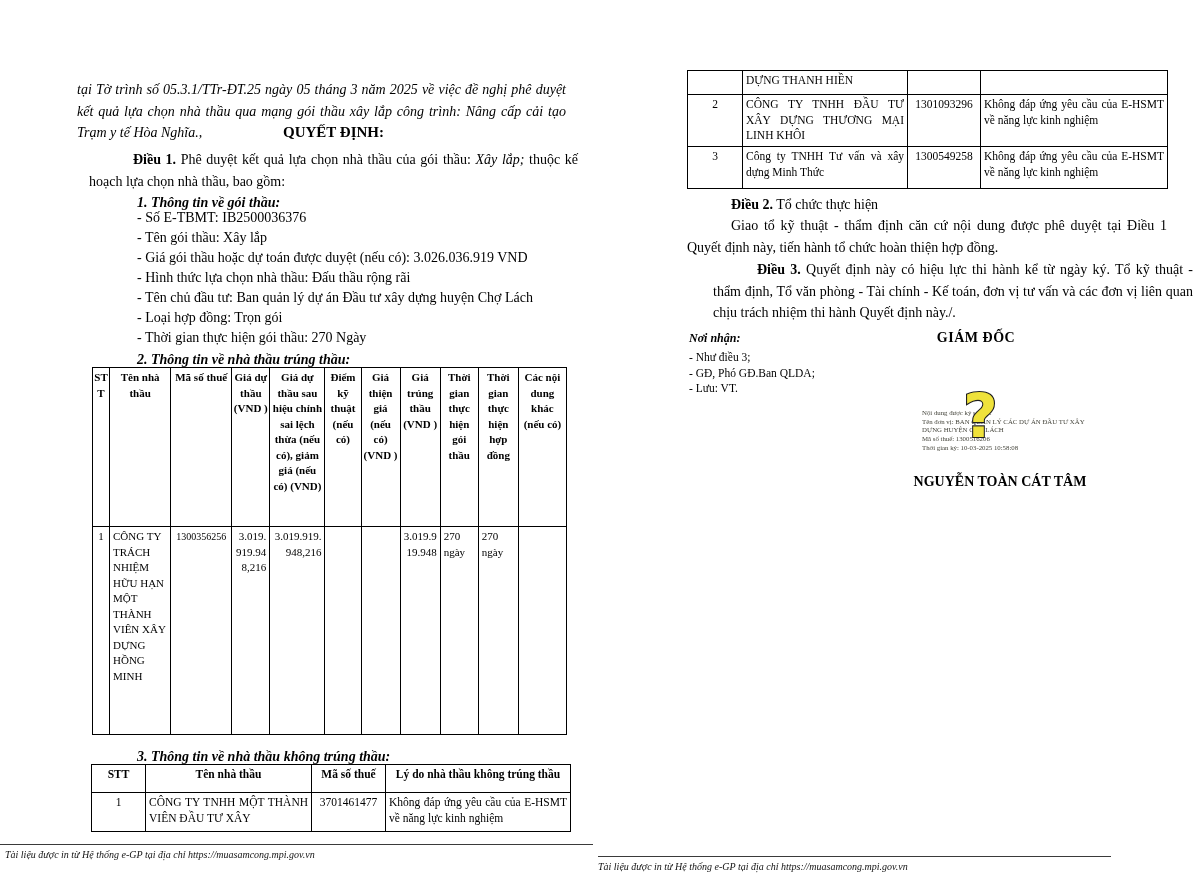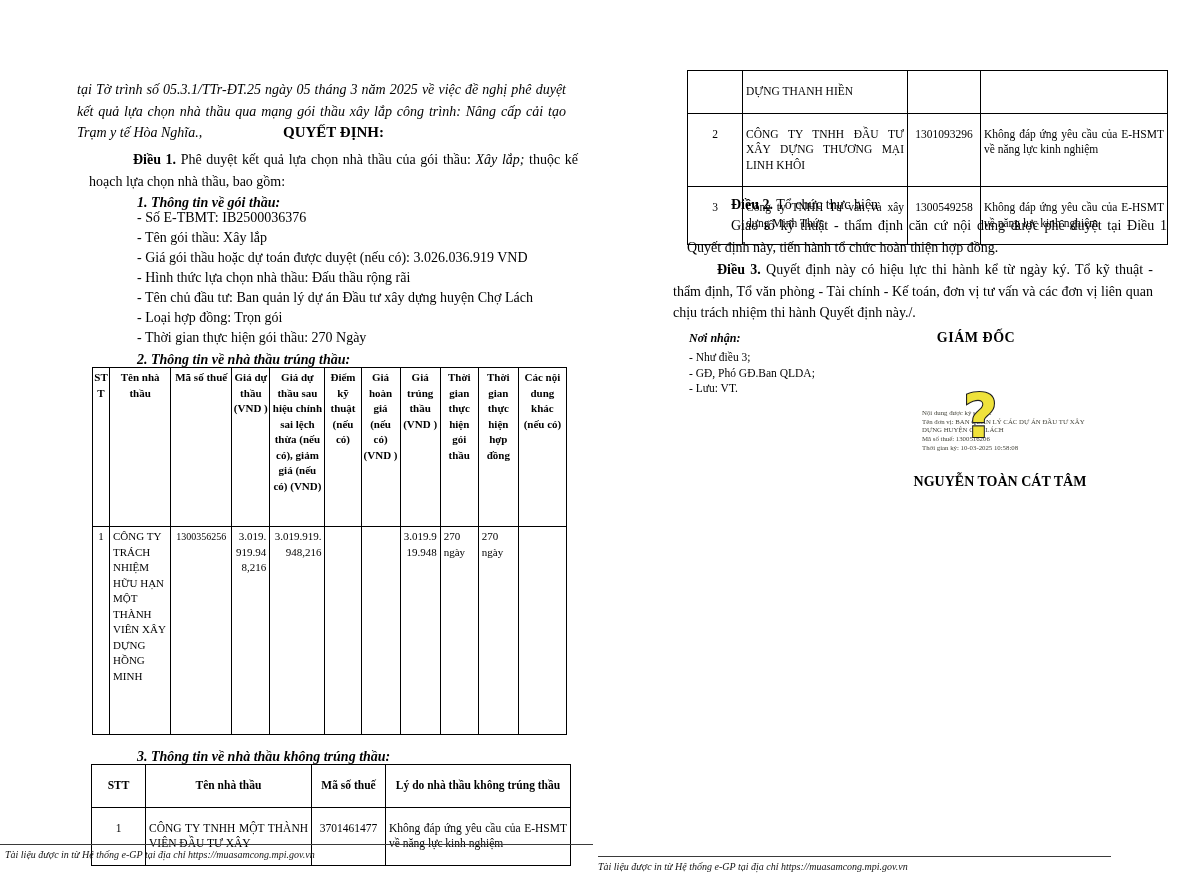--- a/index.html
+++ b/index.html
@@ -11,21 +11,21 @@
   .abs{position:absolute;}
   .just{text-align:justify;}
   .it{font-style:italic;}
   .b{font-weight:bold;}
   .bi{font-weight:bold;font-style:italic;}
   .body-text{font-size:14px;line-height:21.5px;}
   .indent{text-indent:44px;}
 
   
   table{border-collapse:collapse;table-layout:fixed;}
-  th,td{border:1px solid #000;vertical-align:top;padding:13px 3px;overflow:hidden;}
+  th,td{border:1px solid #000;vertical-align:top;padding:2px 3px;overflow:hidden;}
   th{font-weight:bold;text-align:center;overflow-wrap:anywhere;}
 
   .winners{width:475px;font-size:11px;line-height:15.5px;}
   .winners th{padding:2px 1px;}
   .winners td{padding:2px 3px;}
   .winners .hrow{height:159px;}
   .winners .drow{height:208px;}
   .c{text-align:center;}
   .r{text-align:right;word-break:break-all;margin-top:26px;}
   .tax{text-align:center;font-size:10px;padding:2px 1px;}
@@ -100,21 +100,21 @@
         <col style="width:48px">
     </colgroup>
     <tbody>
         <tr class="hrow">
       <th>STT</th>
       <th>Tên nhà thầu</th>
       <th>Mã số thuế</th>
       <th>Giá dự thầu (VND )</th>
       <th>Giá dự thầu sau hiệu chỉnh sai lệch thừa (nếu có), giảm giá (nếu có) (VND)</th>
       <th>Điểm kỹ thuật (nếu có)</th>
-      <th>Giá hoàn giá (nếu có) (VND )</th>
+      <th>Giá thiện giá (nếu có) (VND )</th>
       <th>Giá trúng thầu (VND )</th>
       <th>Thời gian thực hiện gói thầu</th>
       <th>Thời gian thực hiện hợp đồng</th>
       <th>Các nội dung khác (nếu có)</th>
     </tr>
     <tr class="drow">
       <td class="c">1</td>
       <td>CÔNG TY TRÁCH NHIỆM HỮU HẠN MỘT THÀNH VIÊN XÂY DỰNG HỒNG MINH</td>
       <td class="tax">1300356256</td>
       <td class="r">3.019.919.948,216</td>
@@ -185,21 +185,21 @@
     </tr>
   </tbody>
     </table>
 
   <div class="abs body-text indent" style="left:687px;top:194px;width:480px;">
     <span class="b">Điều 2.</span><span> Tổ chức thực hiện</span>
   </div>
 
   <div class="abs body-text just indent" style="left:687px;top:215px;width:480px;">Giao tổ kỹ thuật - thẩm định căn cứ nội dung được phê duyệt tại Điều 1 Quyết định này, tiến hành tổ chức hoàn thiện hợp đồng.</div>
 
-  <div class="abs body-text just indent" style="left:673px;top:259px;width:480px;">
+  <div class="abs body-text just indent" style="left:713px;top:259px;width:480px;">
     <span class="b">Điều 3.</span><span> Quyết định này có hiệu lực thi hành kể từ ngày ký. Tổ kỹ thuật - thẩm định, Tổ văn phòng - Tài chính - Kế toán, đơn vị tư vấn và các đơn vị liên quan chịu trách nhiệm thi hành Quyết định này./.</span>
   </div>
 
   <div class="abs" style="left:689px;top:331px;">
     <div class="bi" style="font-size:12px;margin-bottom:4px;">Nơi nhận:</div>
     <div class="small-text">- Như điều 3;</div>
     <div class="small-text">- GĐ, Phó GĐ.Ban QLDA;</div>
     <div class="small-text">- Lưu: VT.</div>
   </div>
 

